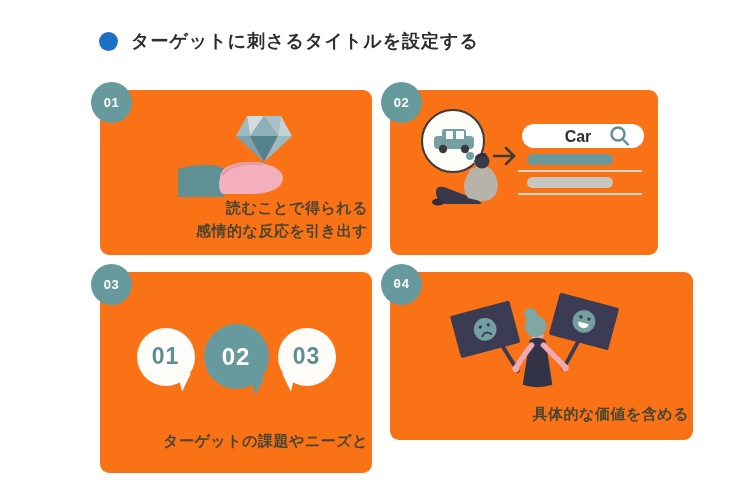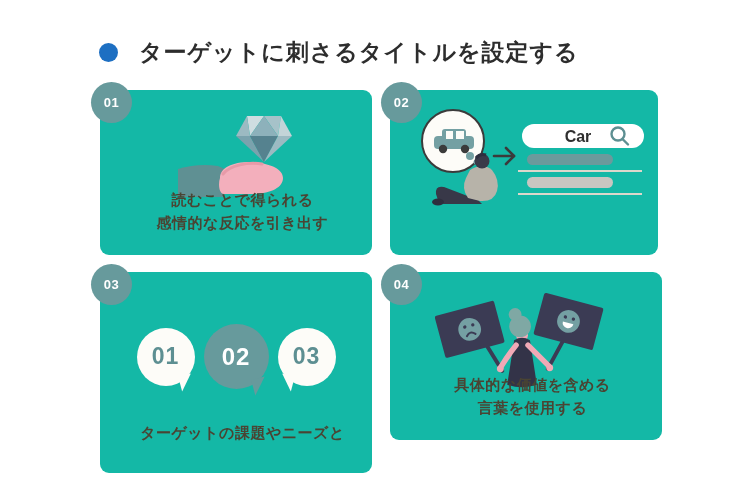--- a/index.html
+++ b/index.html
@@ -3,40 +3,40 @@
 <meta charset="utf-8">
 <style>
   html,body { margin:0; padding:0; background:#ffffff; }
   .page {
     position:relative; width:750px; height:480px; background:#ffffff;
     font-family:"Liberation Sans","DejaVu Sans",sans-serif; overflow:hidden;
   }
   
   .title-row { position:absolute; left:99px; top:29px; display:flex; align-items:center; gap:13px; }
   .bullet { width:19px; height:19px; border-radius:50%; background:#1d6fc2; flex:0 0 auto; }
-  .title { margin:8px; font-size:23px; font-weight:700; color:#2d2d2d; letter-spacing:1px; }
+  .title { margin:0; font-size:18px; font-weight:700; color:#2d2d2d; letter-spacing:1px; }
 
   
-  .card { position:absolute; background:#14b8a6; border-radius:9px; }
+  .card { position:absolute; background:#f97316; border-radius:9px; }
   .card-1 { left:100px; top:90px;  width:272px; height:165px; }
   .card-2 { left:390px; top:90px;  width:268px; height:165px; }
   .card-3 { left:100px; top:272px; width:272px; height:201px; }
-  .card-4 { left:390px; top:272px; width:272px; height:168px; }
+  .card-4 { left:390px; top:272px; width:303px; height:168px;font-family:Liberation Mono, monospace; }
 
   .badge {
     position:absolute; left:-9px; top:-8px; width:41px; height:41px; border-radius:50%;
     background:#679a9c; color:#fff; display:flex; align-items:center; justify-content:center;
     font-size:13px; font-weight:700; z-index:3; letter-spacing:0.5px;
   }
 
   .illus { position:absolute; left:0; top:0; width:100%; height:100%; z-index:1; }
 
   .caption {
-    position:absolute; left:13px; right:0; bottom:9px; margin:12px; z-index:2;
-    text-align:center; font-size:15px; font-weight:700; color:#4a4433;
+    position:absolute; left:13px; right:0; bottom:9px; margin:4px; z-index:2;
+    text-align:right; font-size:15px; font-weight:700; color:#4a4433;
     line-height:1.5; letter-spacing:0.5px;
   }
   .caption span { display:block; }
   .card-3 .caption { bottom:17px; }
 
   
   .bubbles {
     position:absolute; left:0; right:0; top:52px; z-index:2;
     display:flex; justify-content:center; align-items:center; gap:9px;
   }
@@ -184,17 +184,16 @@
         <circle cx="123" cy="43" r="6.5" fill="#7fa8a4"></circle>
         <path d="M122,69 Q130,64 138,69 L145,114 Q130,119 115,114 Z" fill="#333348"></path>
         <path d="M124,74 Q116,84 108,97" stroke="#f1a9b6" stroke-width="5.5" fill="none" stroke-linecap="round"></path>
         <path d="M136,74 Q148,86 158,96" stroke="#f1a9b6" stroke-width="5.5" fill="none" stroke-linecap="round"></path>
         <circle cx="108" cy="98" r="3.5" fill="#f1a9b6"></circle>
         <circle cx="158" cy="97" r="3.5" fill="#f1a9b6"></circle>
       </g>
     </svg>
     <p class="caption">
       <span>具体的な価値を含める</span>
-      <span>言葉を使用する</span>
     </p>
   </section>
 
 </div>
 
 </body></html>

